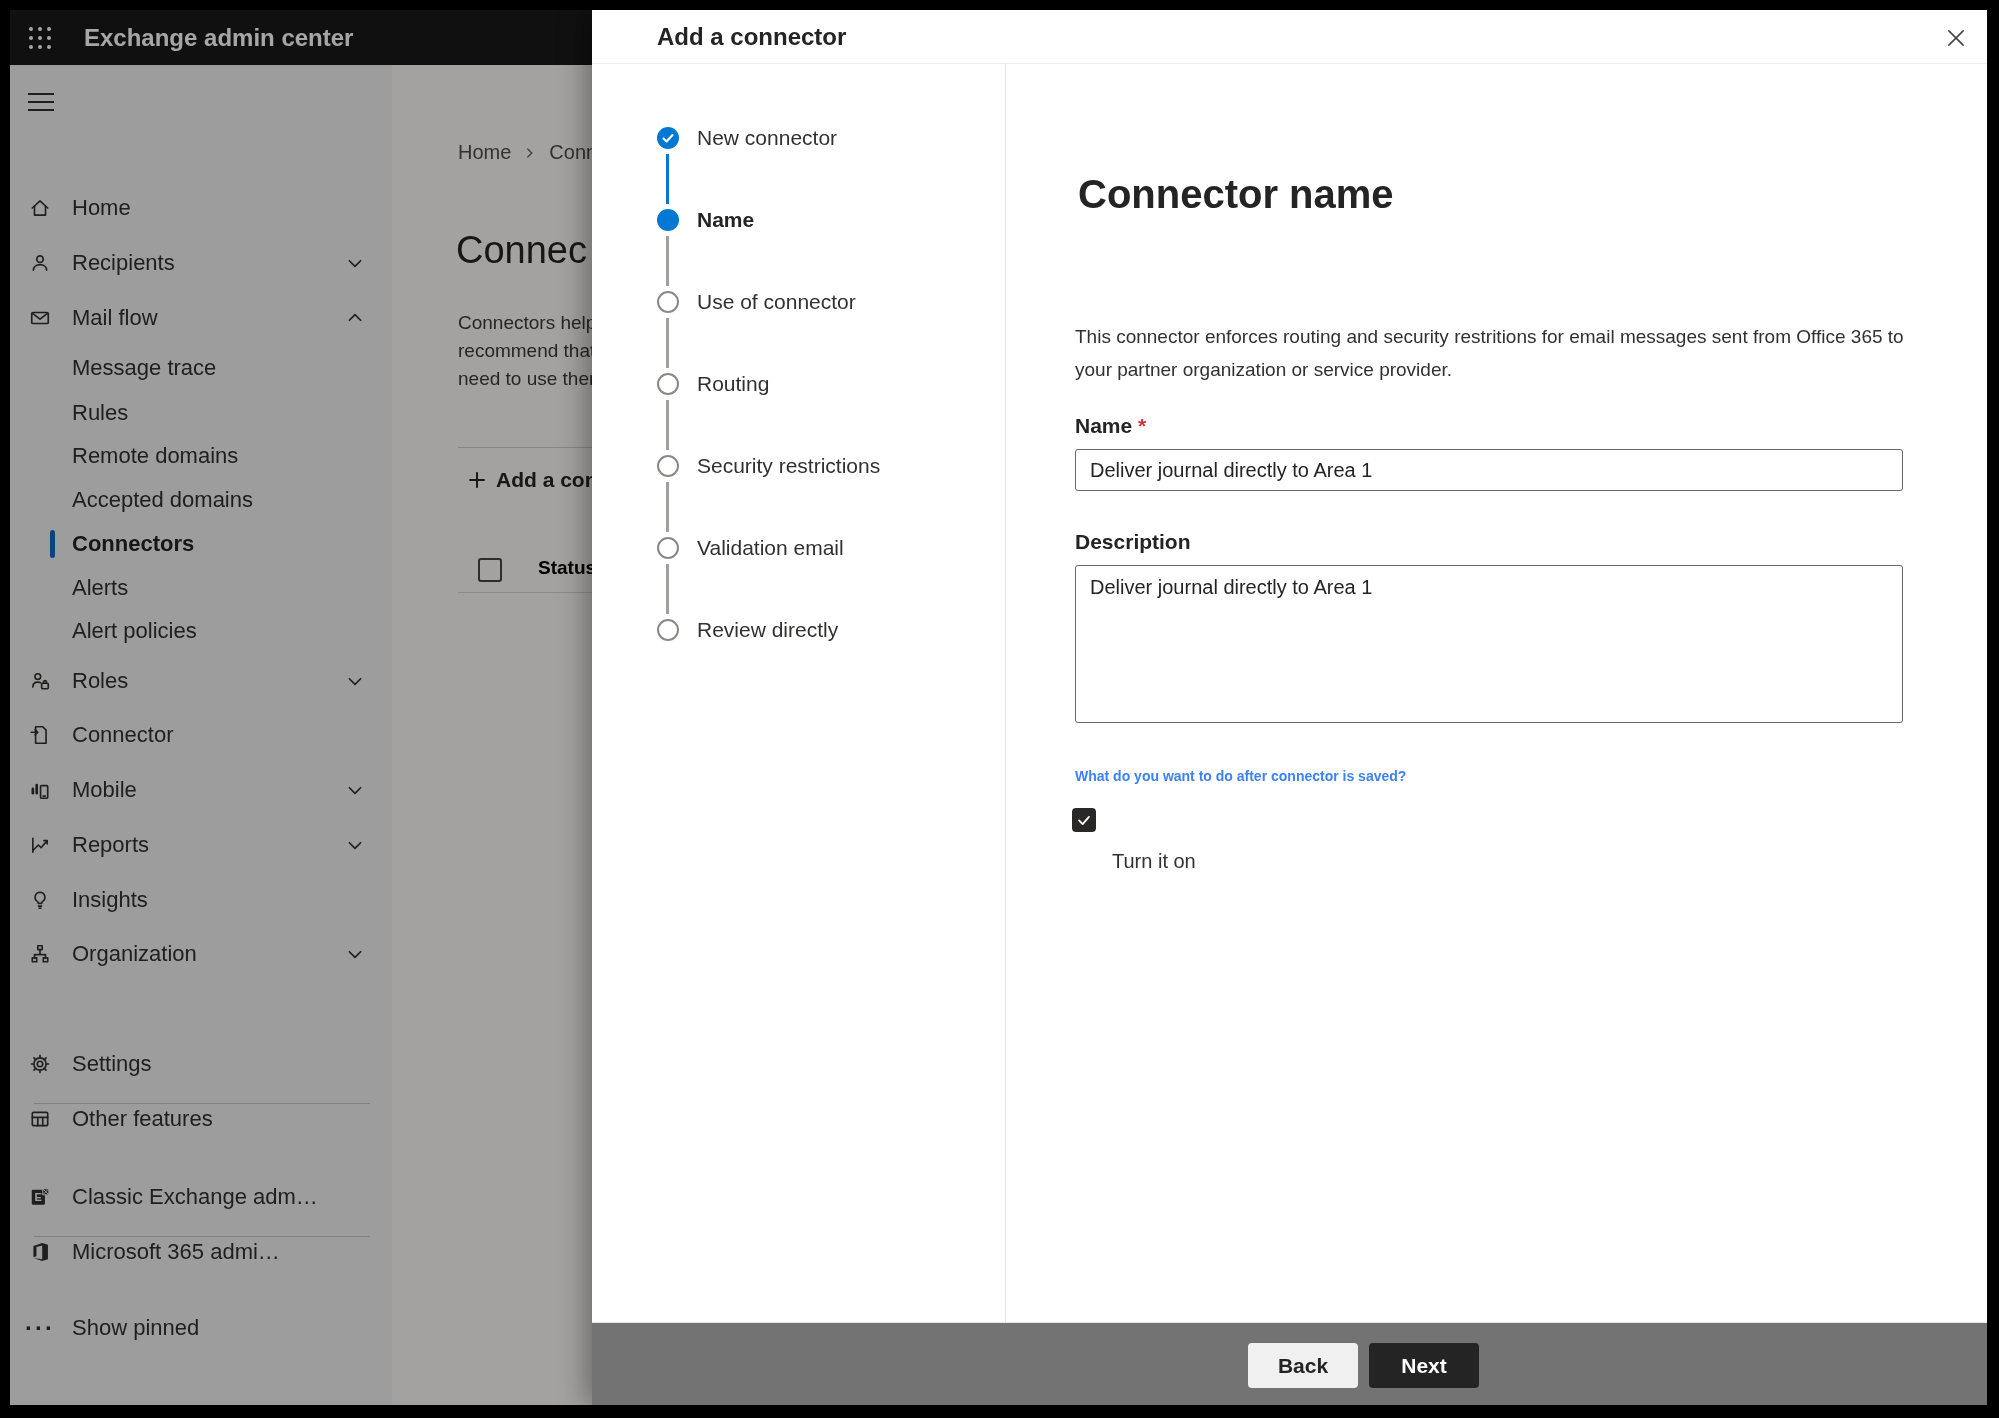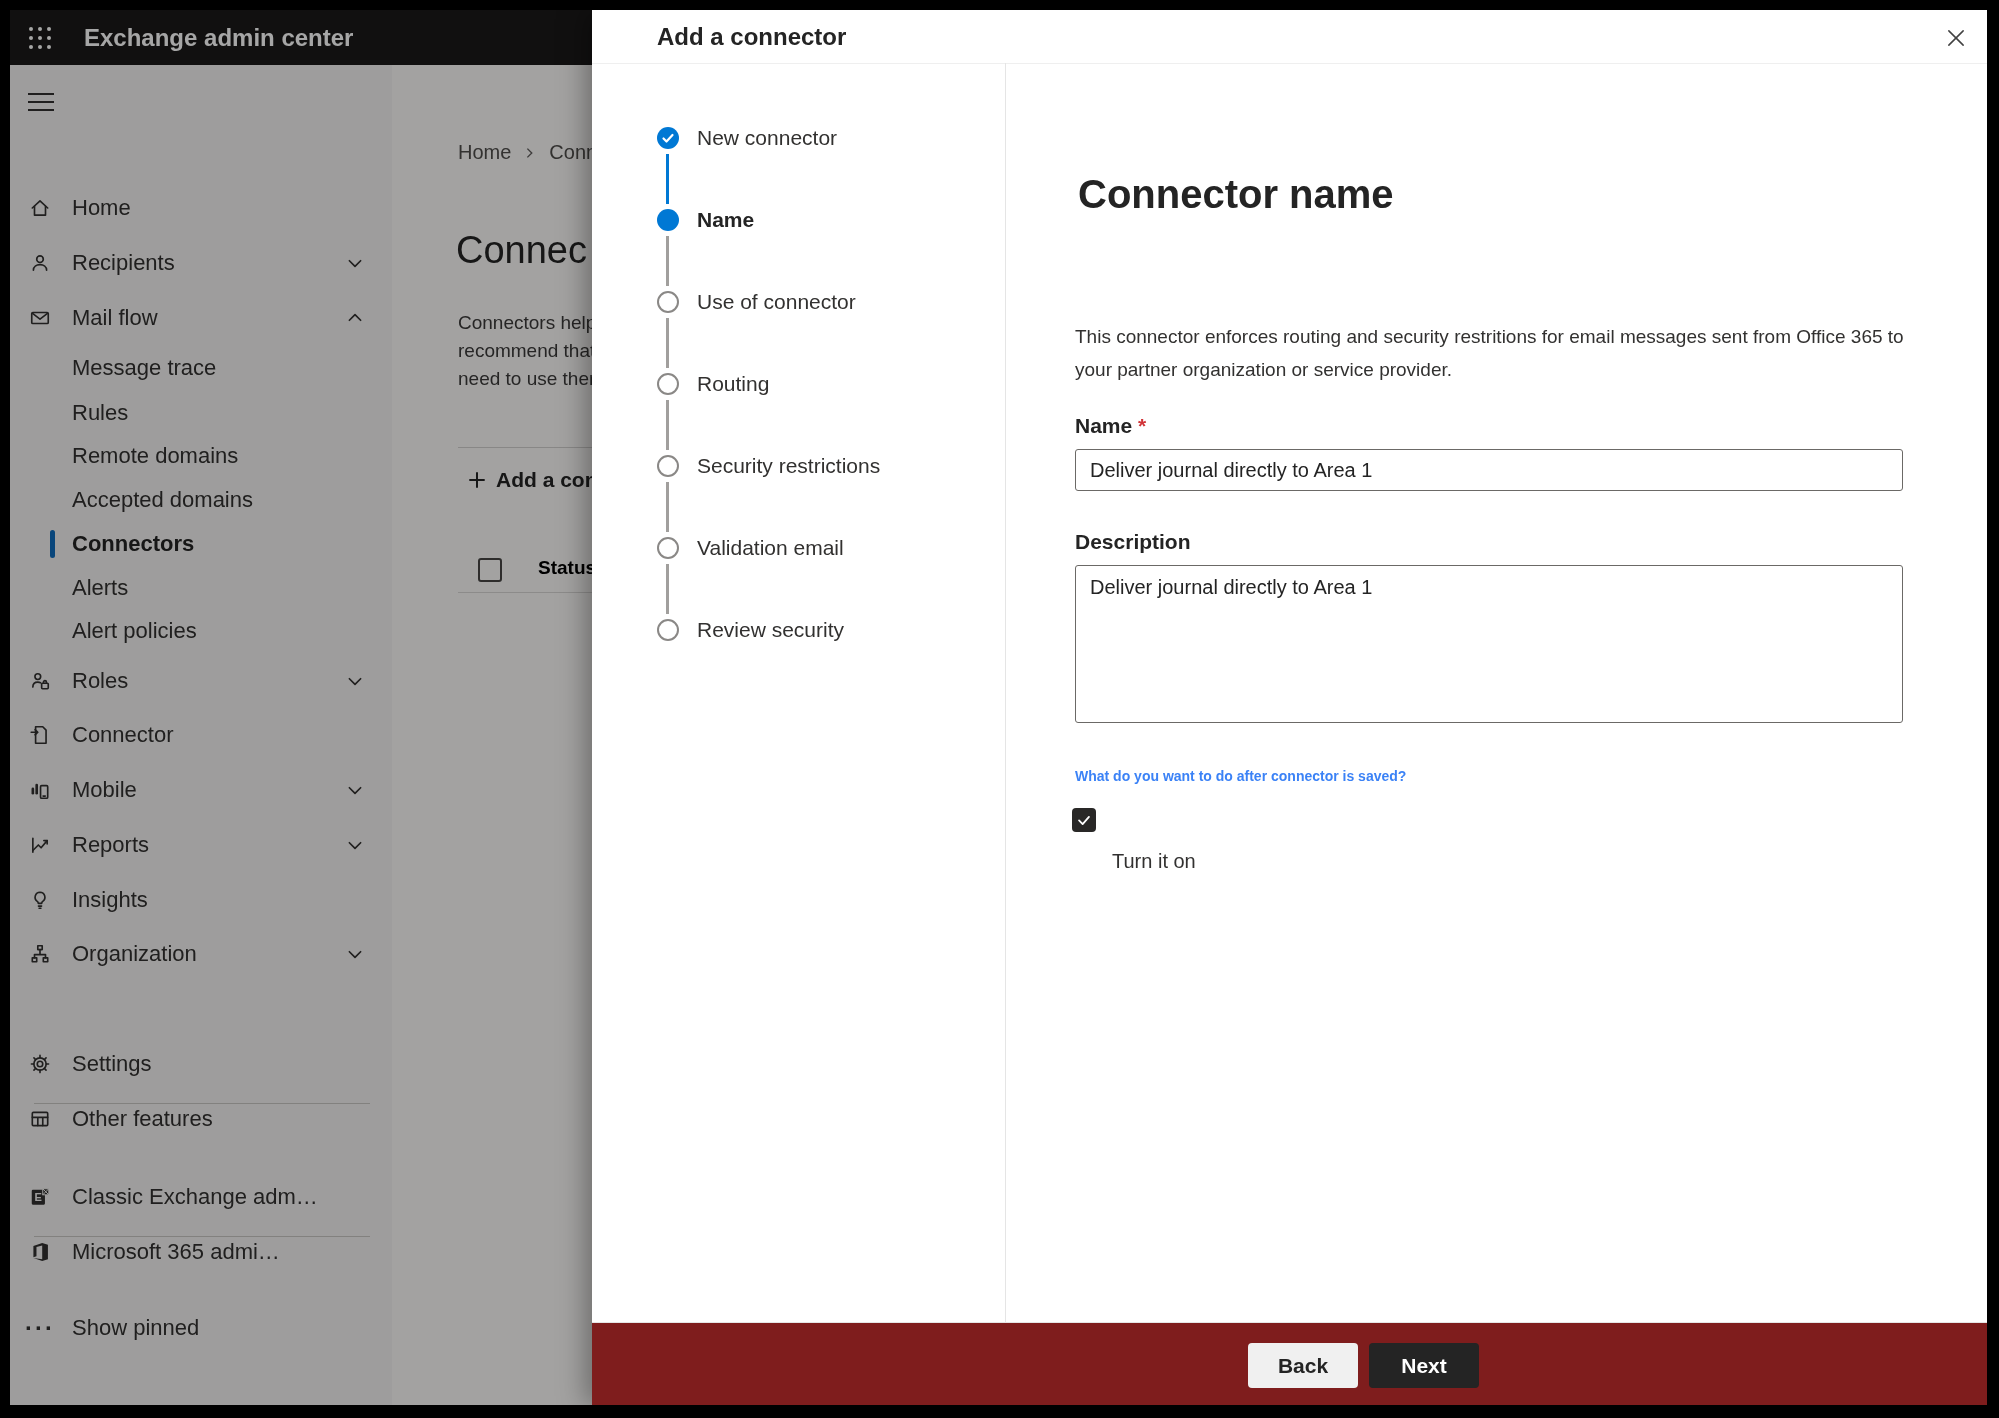--- a/index.html
+++ b/index.html
@@ -68,21 +68,21 @@
              border:1px solid #6b6966;border-radius:3px;background:#fff;font-family:"Liberation Sans",sans-serif;
              font-size:20px;color:#242424;padding:0 14px;outline:none;}
   .txt-area{position:absolute;left:483px;top:555px;width:828px;height:158px;box-sizing:border-box;
             border:1px solid #6b6966;border-radius:3px;background:#fff;font-family:"Liberation Sans",sans-serif;
             font-size:20px;color:#242424;padding:10px 14px;resize:none;outline:none;}
   .question{position:absolute;left:483px;top:758px;font-size:14px;font-weight:700;color:#3b82f6;}
   .chk{position:absolute;left:480px;top:798px;width:24px;height:24px;background:#292827;border-radius:4px;
        display:flex;align-items:center;justify-content:center;cursor:pointer;}
   .chk-lbl{position:absolute;left:520px;top:800px;font-size:20px;color:#323130;margin-top:40px;}
 
-  .dlg-footer{position:absolute;left:0;bottom:0;width:100%;height:82px;border-top:1px solid #e5e5e5;background:#7f1d1d;}
+  .dlg-footer{position:absolute;left:0;bottom:0;width:100%;height:82px;border-top:1px solid #e5e5e5;background:#737373;}
   .btn{position:absolute;top:20px;width:110px;height:45px;border:none;border-radius:4px;
        font-family:"Liberation Sans",sans-serif;font-size:21px;font-weight:600;cursor:pointer;}
   .btn.back{left:656px;background:#f0f0f0;color:#242424;}
   .btn.next{left:777px;background:#242424;color:#fff;}
 
   svg{display:block;}
   .oicon{stroke:#323130;stroke-width:1.5;fill:none;stroke-linecap:round;stroke-linejoin:round;}
 </style>
 </head>
 <body>
@@ -383,21 +383,21 @@
 
     <div class="step-circle todo" style="top:445px"></div>
     <div class="step-label" style="top:445px">Security restrictions</div>
     <div class="step-line gray" style="top:472px;height:50px"></div>
 
     <div class="step-circle todo" style="top:527px"></div>
     <div class="step-label" style="top:527px">Validation email</div>
     <div class="step-line gray" style="top:554px;height:50px"></div>
 
     <div class="step-circle todo" style="top:609px"></div>
-    <div class="step-label" style="top:609px">Review security</div>
+    <div class="step-label" style="top:609px">Review directly</div>
 
     <div class="hero">Connector name</div>
     <div class="lead">This connector enforces routing and security restritions for email messages sent from Office 365 to your partner organization or service provider.</div>
 
     <div class="fld-label" style="top:404px">
       <span>Name</span>
       <span class="req">*</span>
     </div>
     <input class="txt-input" type="text" value="Deliver journal directly to Area 1" style="">
 

